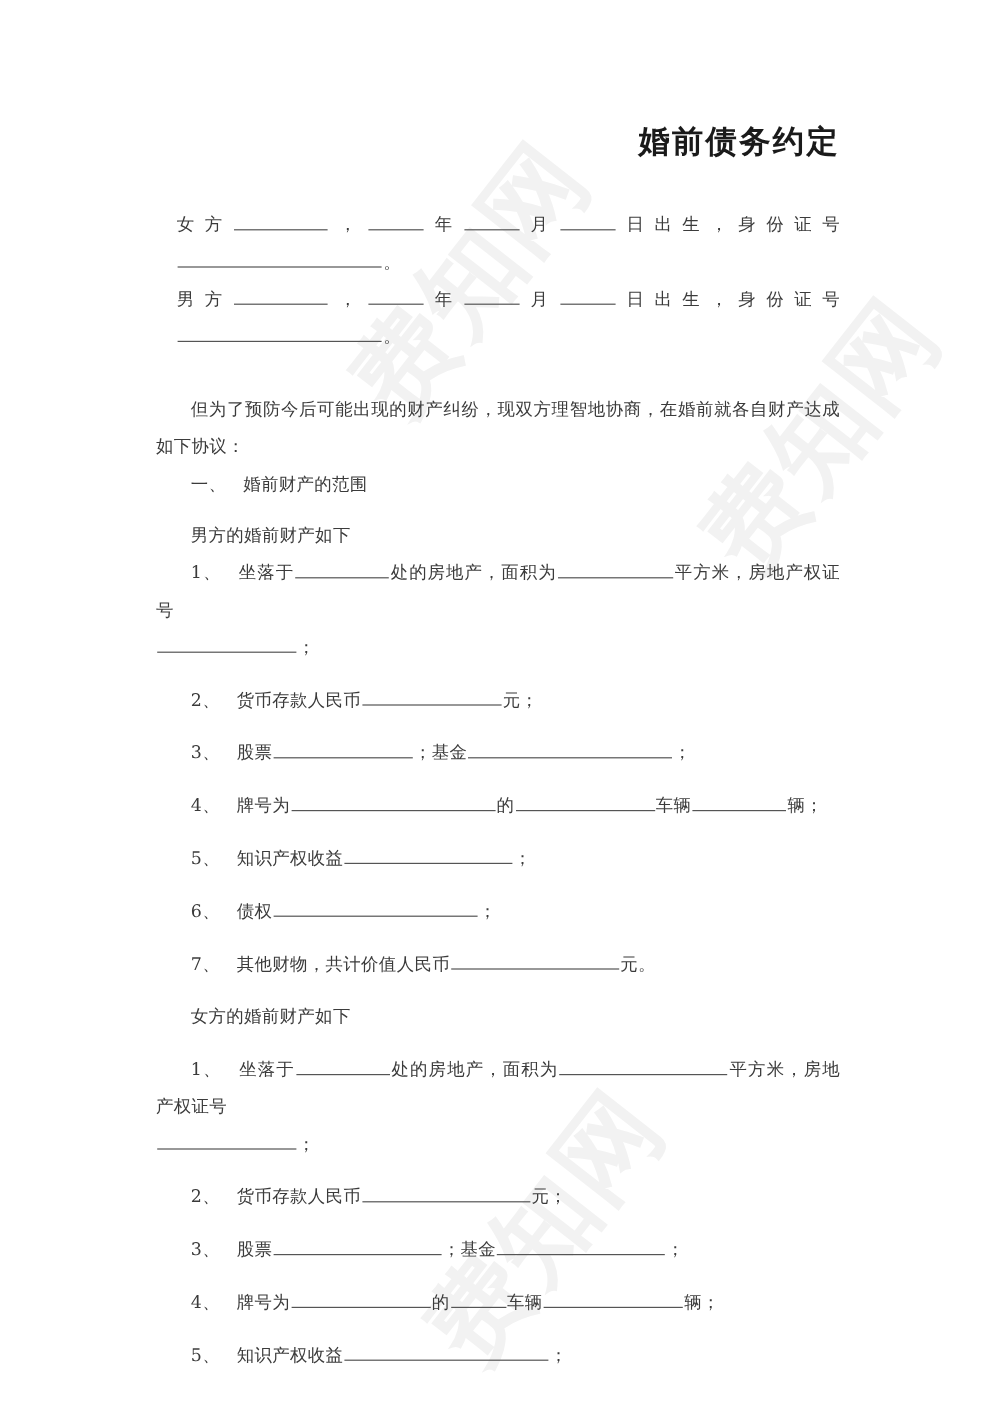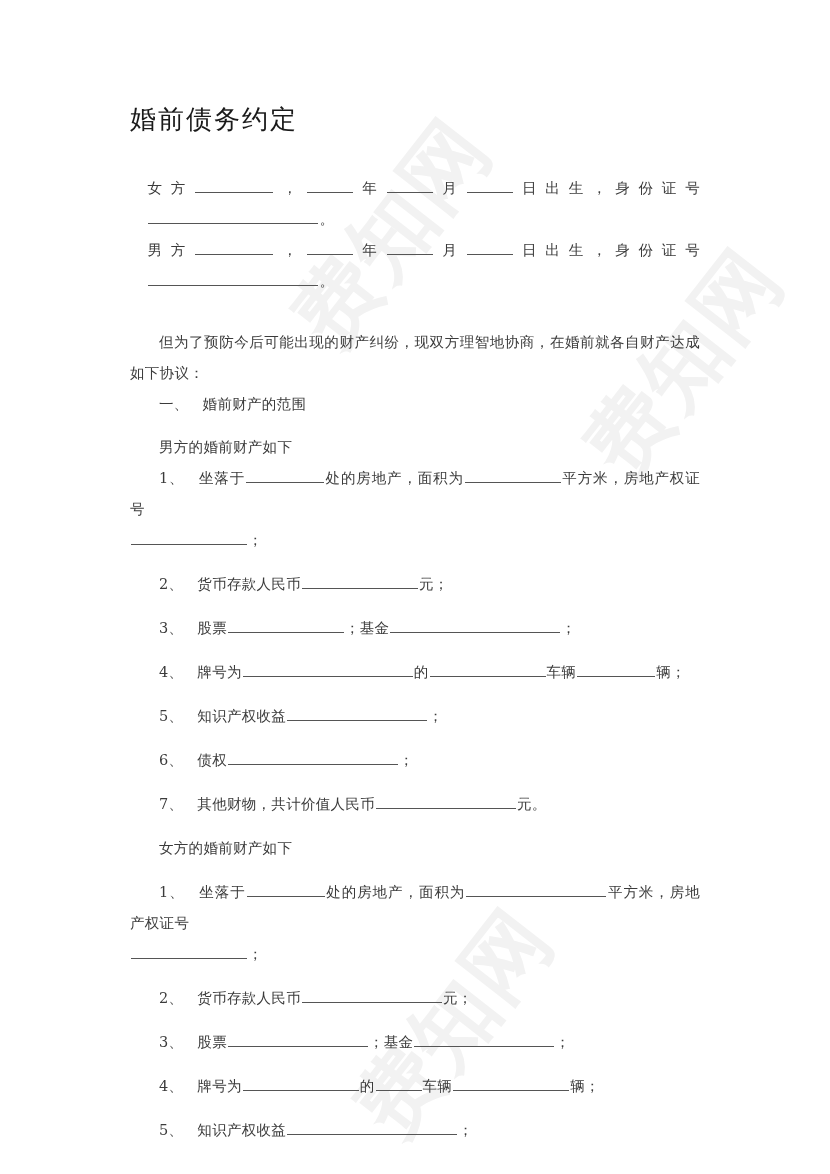--- a/index.html
+++ b/index.html
@@ -57,24 +57,24 @@
     transform-origin: left top;
   }
 
   
   .content {
     position: relative;
     z-index: 1;
     padding: 0 130px 0 130px;
   }
   .doc-title {
-    text-align: left;
+    text-align: right;
     font-family: "DejaVu Sans", "Liberation Sans", sans-serif;
     font-size: 26px;
-    font-weight: 400;
+    font-weight: 700;
     color: #1a1a1a;
     letter-spacing: 2px;
     margin: 0;
     padding-top: 104px;
     line-height: 1.2;
   }
 
   .block {
     margin-top: 38px;
   }

